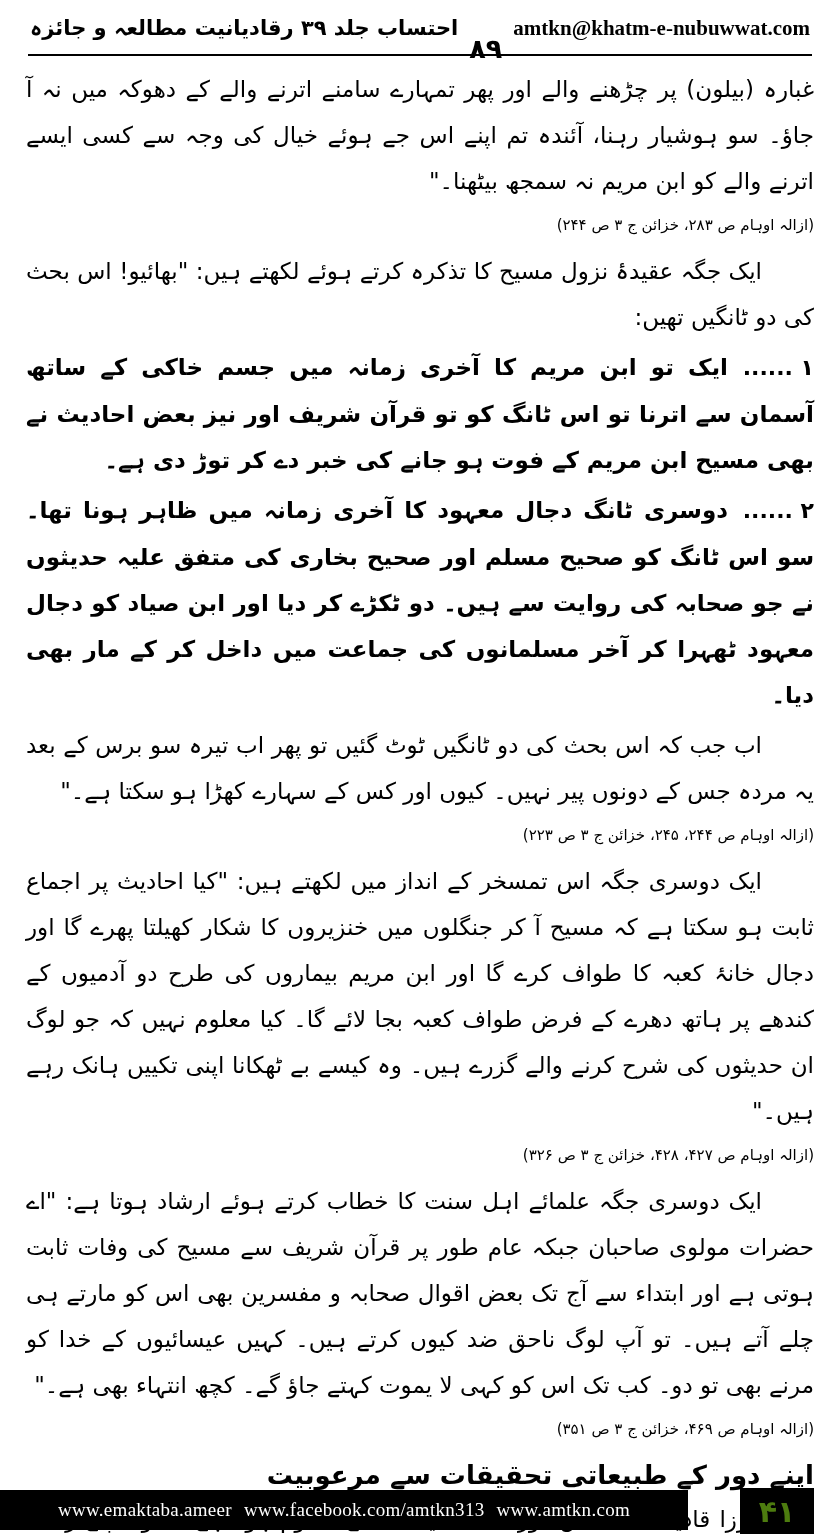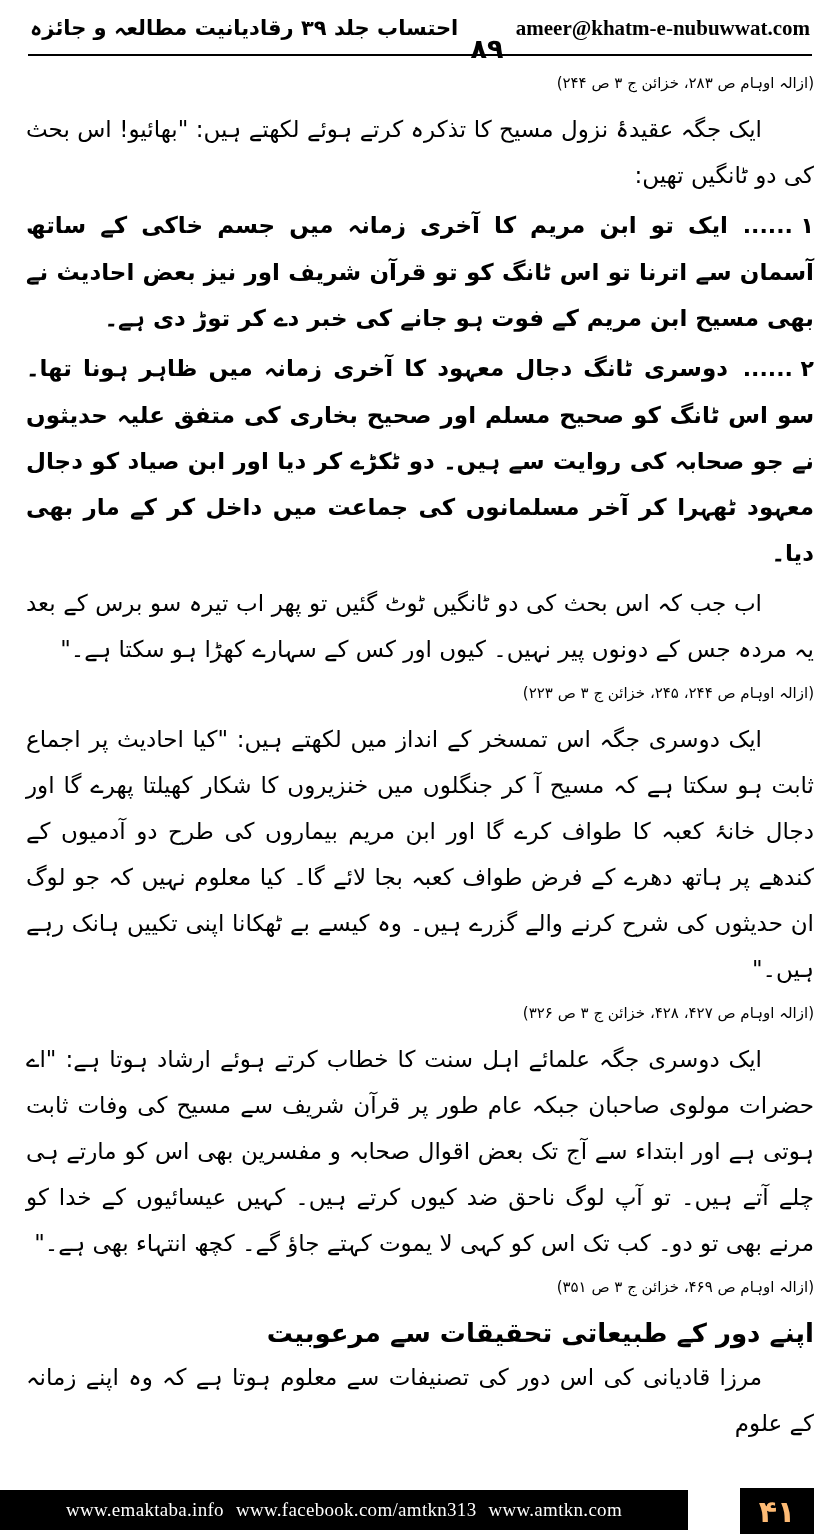--- a/index.html
+++ b/index.html
@@ -119,45 +119,46 @@
     align-items: center;
     justify-content: center;
     font-size: 19px;
     letter-spacing: 0.3px;
     font-family: "Liberation Serif", "DejaVu Serif", serif;
     margin: 8px 26px 10px 0;
   }
   .footer-page {
     width: 74px;
     background: #000000;
-    color: #fdba74;
+    color: #4d7c0f;
     display: flex;
     align-items: center;
     justify-content: center;
     font-size: 30px;
     font-weight: 700;
     margin: 6px 26px 6px 26px;
   }
   .footer-links span { margin: 0 6px; }
 </style>
 </head>
 <body>
 
 <div class="page">
 
   <div class="header">
     <div class="header-title">احتساب جلد ۳۹ رقادیانیت مطالعہ و جائزہ</div>
     <div class="page-number">۸۹</div>
-    <div class="header-email">ameer@khatm-e-nubuwwat.com</div>
+    <div class="header-email">amtkn@khatm-e-nubuwwat.com</div>
   </div>
 
   <hr class="rule">
 
   <div class="body">
 
+    <p class="para">غبارہ (بیلون) پر چڑھنے والے اور پھر تمہارے سامنے اترنے والے کے دھوکہ میں نہ آ جاؤ۔ سو ہوشیار رہنا، آئندہ تم اپنے اس جے ہوئے خیال کی وجہ سے کسی ایسے اترنے والے کو ابن مریم نہ سمجھ بیٹھنا۔"</p>
     <p class="ref">(ازالہ اوہام ص ۲۸۳، خزائن ج ۳ ص ۲۴۴)</p>
 
     <p class="para indent">ایک جگہ عقیدۂ نزول مسیح کا تذکرہ کرتے ہوئے لکھتے ہیں: "بھائیو! اس بحث کی دو ٹانگیں تھیں:</p>
 
     <p class="para numbered">
       <span class="num-marker">۱ ......</span><span>ایک تو ابن مریم کا آخری زمانہ میں جسم خاکی کے ساتھ آسمان سے اترنا تو اس ٹانگ کو تو قرآن شریف اور نیز بعض احادیث نے بھی مسیح ابن مریم کے فوت ہو جانے کی خبر دے کر توڑ دی ہے۔</span>
     </p>
 
     <p class="para numbered">
       <span class="num-marker">۲ ......</span><span>دوسری ٹانگ دجال معہود کا آخری زمانہ میں ظاہر ہونا تھا۔ سو اس ٹانگ کو صحیح مسلم اور صحیح بخاری کی متفق علیہ حدیثوں نے جو صحابہ کی روایت سے ہیں۔ دو ٹکڑے کر دیا اور ابن صیاد کو دجال معہود ٹھہرا کر آخر مسلمانوں کی جماعت میں داخل کر کے مار بھی دیا۔</span>
@@ -175,17 +176,17 @@
     <h2 class="section-heading">اپنے دور کے طبیعاتی تحقیقات سے مرعوبیت</h2>
 
     <p class="para indent tight">مرزا قادیانی کی اس دور کی تصنیفات سے معلوم ہوتا ہے کہ وہ اپنے زمانہ کے علوم</p>
   </div>
 
   <div class="footer">
     <div class="footer-page">۴۱</div>
     <div class="footer-bar footer-links">
       <span>www.amtkn.com</span>
       <span>www.facebook.com/amtkn313</span>
-      <span>www.emaktaba.info</span>
+      <span>www.emaktaba.ameer</span>
     </div>
   </div>
 
 </div>
 
 </body></html>

